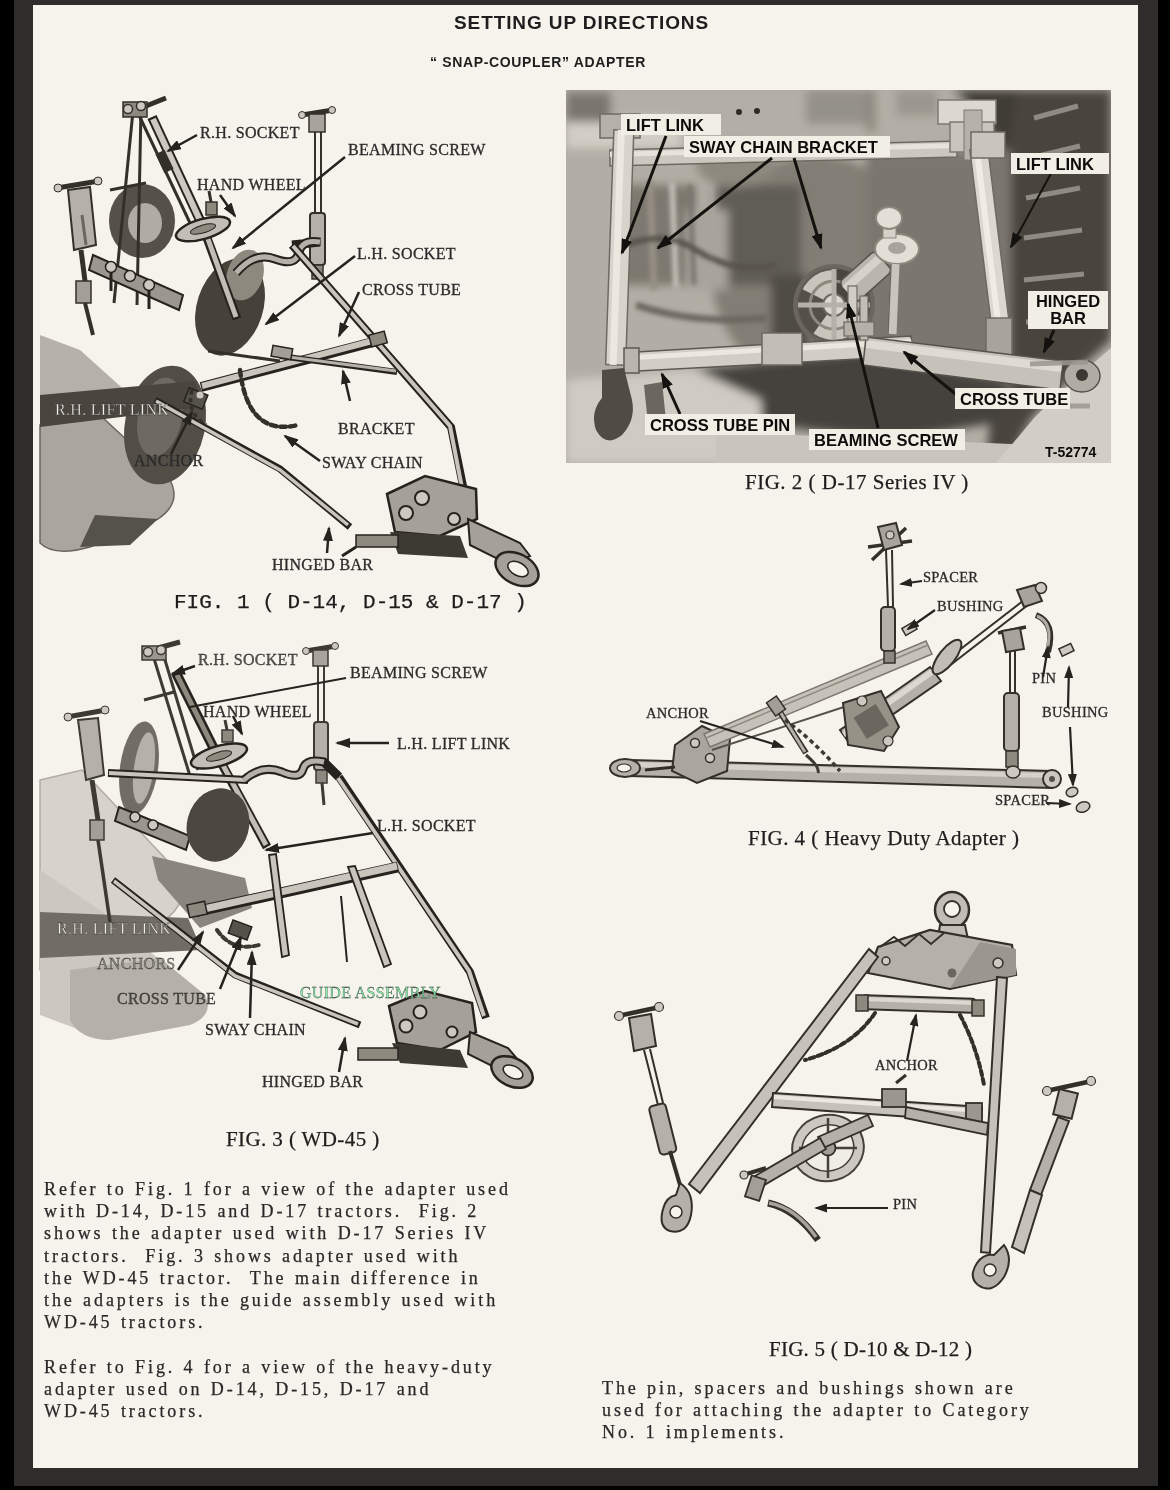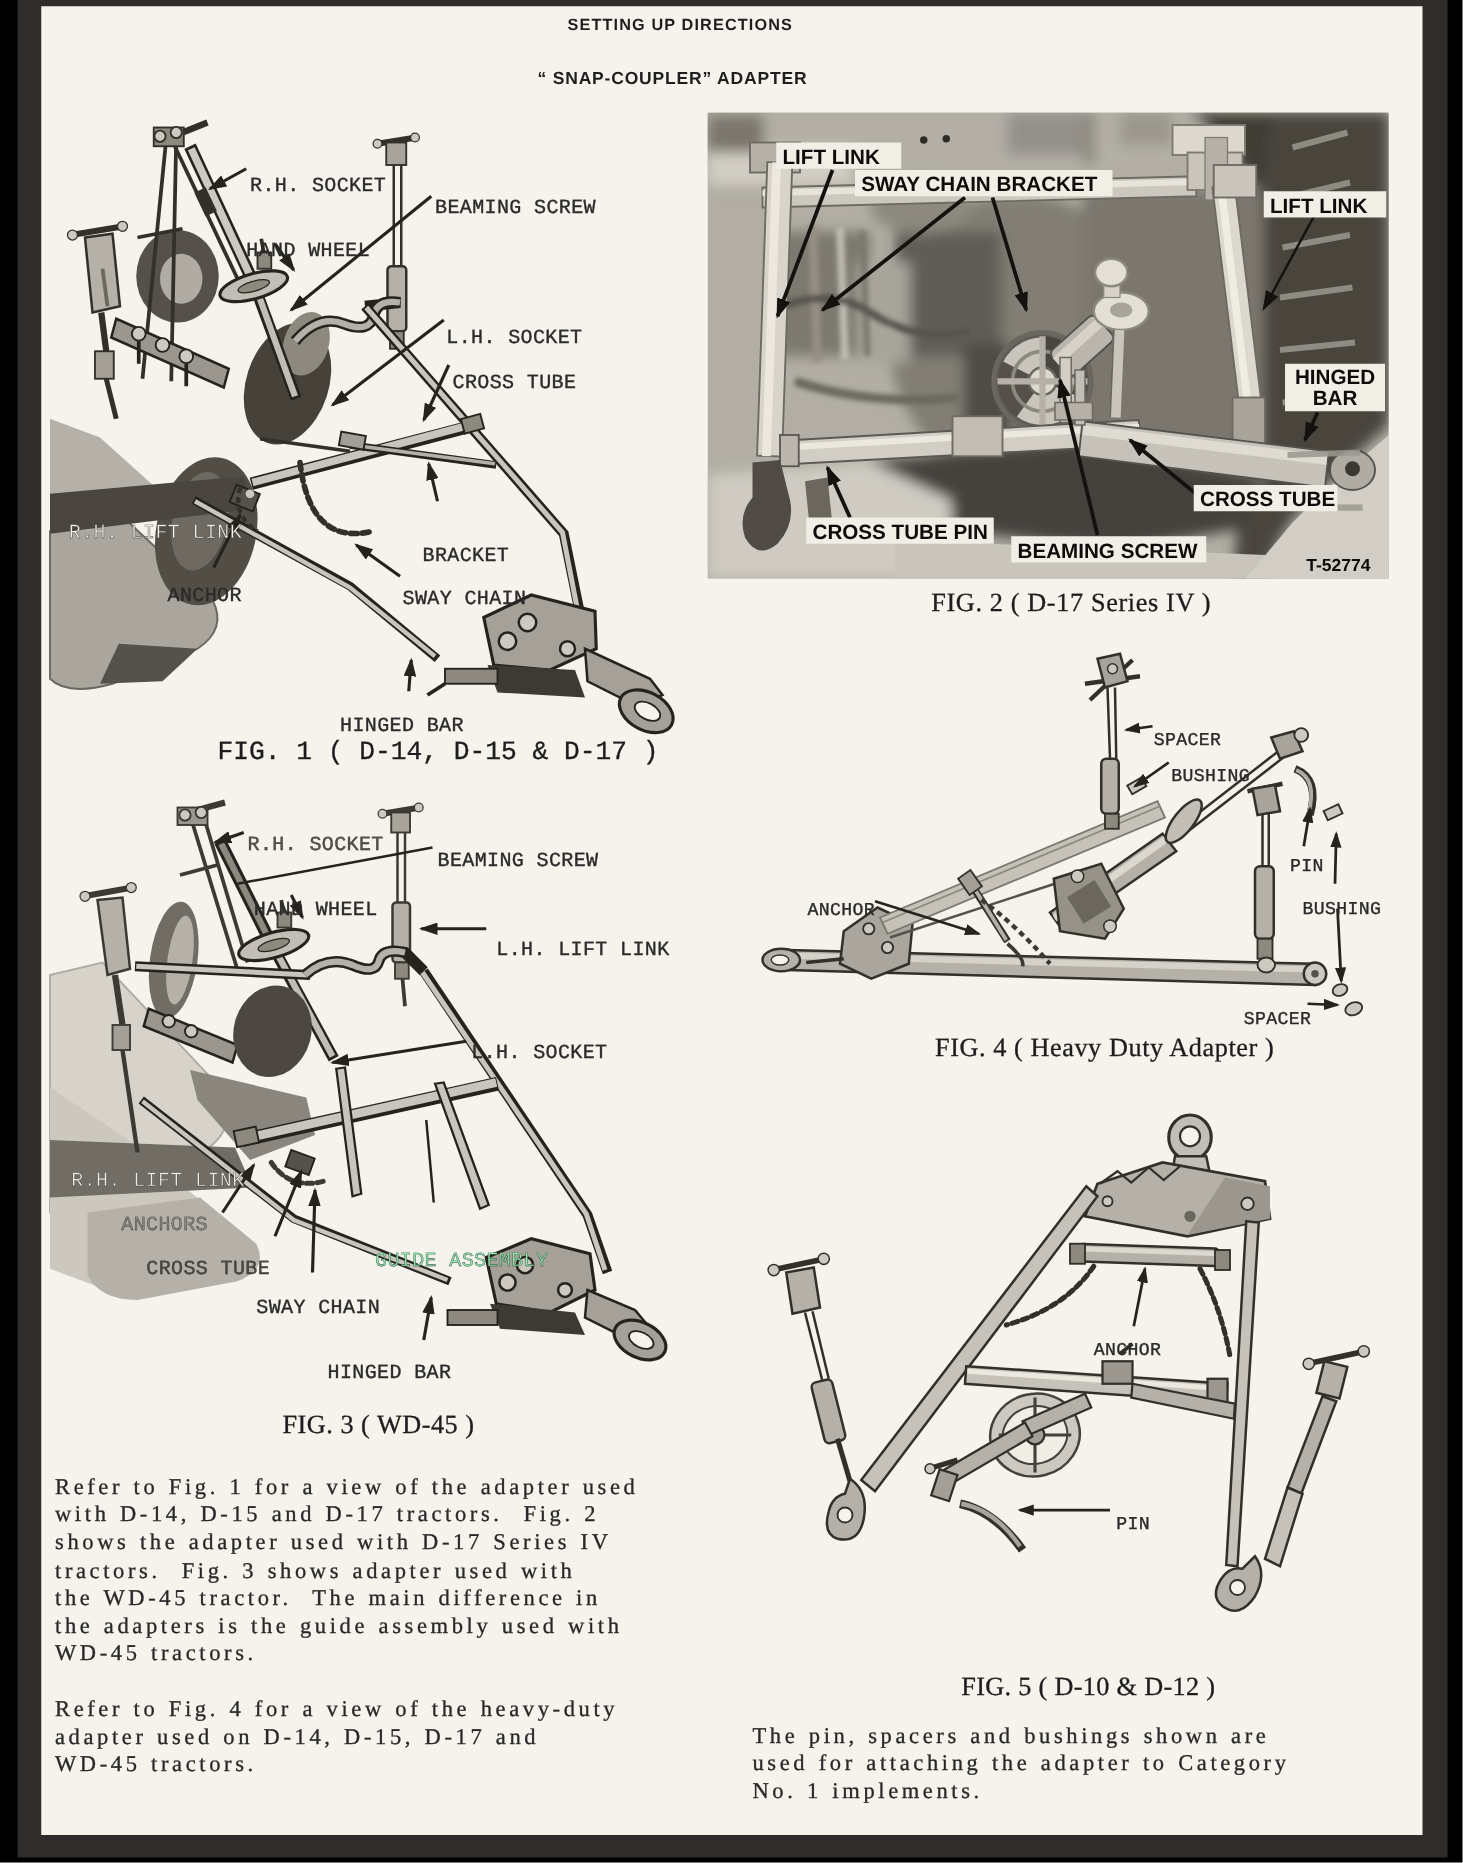--- a/index.html
+++ b/index.html
@@ -2,34 +2,34 @@
 <html><head>
 <meta charset="utf-8">
 <style>
 html,body{margin:0;padding:0;}
 body{width:1170px;height:1490px;background:#000;position:relative;overflow:hidden;
      font-family:"Liberation Sans",sans-serif;}
 .frame{position:absolute;left:14px;top:0;width:1144px;height:1486px;background:#2e2d2b;}
 .page{position:absolute;left:33px;top:5px;width:1105px;height:1463px;background:#f5f3ec;}
 .title{position:absolute;font-family:"Liberation Sans",sans-serif;font-weight:bold;
        color:#1e1e1e;white-space:nowrap;}
-.lbl{position:absolute;font-family:Liberation Mono, monospace;font-size:16px;
-     letter-spacing:0.3px;color:#2b2b2b;white-space:nowrap;margin-top:16px;-webkit-text-stroke:0.3px #2b2b2b;}
+.lbl{position:absolute;font-family:Liberation Serif, serif;font-size:16px;
+     letter-spacing:0.3px;color:#2b2b2b;white-space:nowrap;-webkit-text-stroke:0.3px #2b2b2b;}
 .cap{position:absolute;font-family:"Liberation Serif",serif;font-size:21px;
      color:#1d1d1d;white-space:nowrap;-webkit-text-stroke:0.25px #1d1d1d;}
 .mono{position:absolute;font-family:"Liberation Serif",serif;font-size:18px;
       letter-spacing:2.9px;word-spacing:1px;line-height:22.2px;color:#282828;white-space:pre;-webkit-text-stroke:0.25px #282828;}
 svg{position:absolute;overflow:visible;}
 </style>
 </head>
 <body>
 <div class="frame"></div>
 <div class="page"></div>
 
-<div class="title" style="left:454px;top:12px;font-size:13px;letter-spacing:0.9px;">SETTING UP DIRECTIONS</div>
+<div class="title" style="left:454px;top:12px;font-size:19px;letter-spacing:0.9px;">SETTING UP DIRECTIONS</div>
 <div class="title" style="left:430px;top:54px;font-size:14px;letter-spacing:0.65px;">“ SNAP-COUPLER” ADAPTER</div>
 
 <svg id="fig1" style="left:40px;top:95px;" width="520" height="520" viewBox="0 0 520 520">
 <defs>
       <marker id="ah1" markerWidth="15" markerHeight="10" refX="13" refY="5" orient="auto" markerUnits="userSpaceOnUse">
 <polygon points="0,0 15,5 0,10" fill="#26231f"></polygon>
       </marker>
     </defs>
 
 <path d="M0,330 L62,322 L130,385 Q142,408 118,424 L50,452 Q14,462 0,448 Z" fill="#aaa69d" stroke="#6b675f" stroke-width="1.5"></path>

